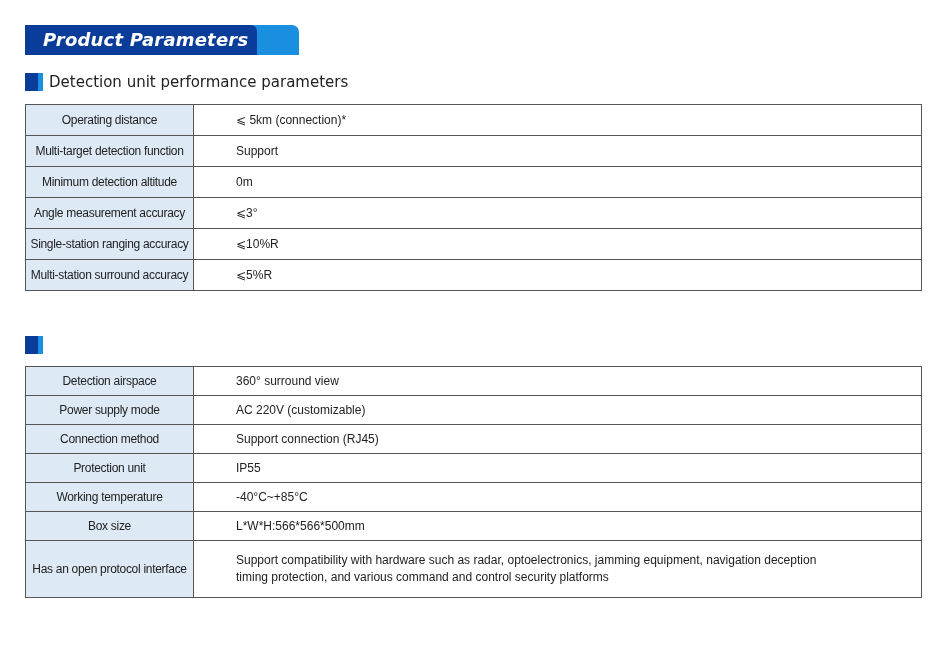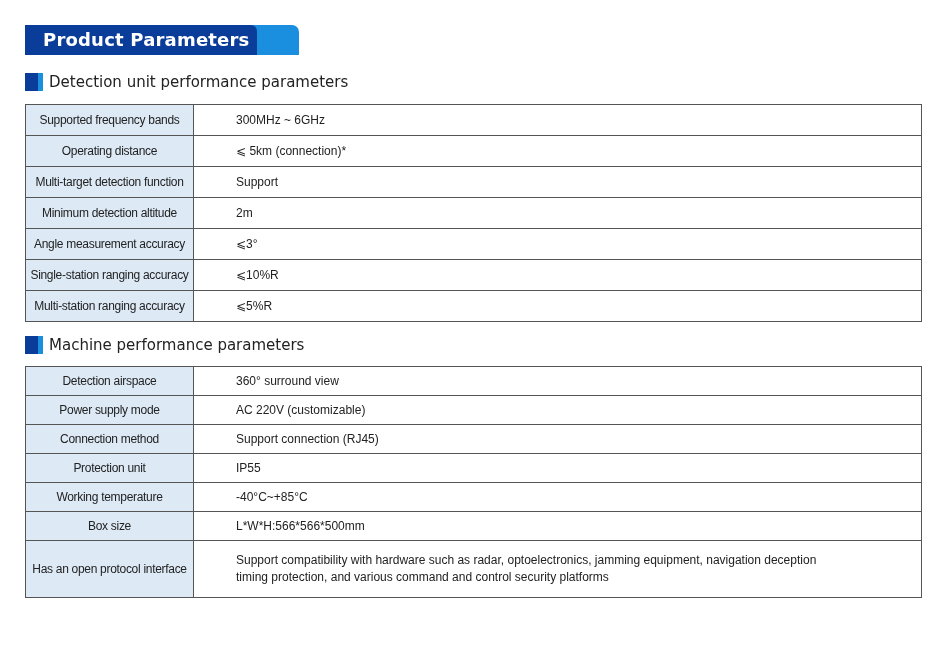--- a/index.html
+++ b/index.html
@@ -1,21 +1,21 @@
 <!DOCTYPE html>
 <html><head>
 <meta charset="utf-8">
 <style>
   html, body { margin: 0; padding: 0; }
   body {
     width: 951px; height: 666px; background: #ffffff; position: relative; overflow: hidden;
     font-family: "Liberation Sans", "DejaVu Sans", sans-serif; color: #222;
   }
   .banner {
-    position: absolute; left: 25px; top: 25px; width: 248px; height: 30px;
+    position: absolute; left: 25px; top: 25px; width: 248px; height: 30px; font-style: italic;
   }
   .banner-main {
     position: absolute; left: 0; top: 0; width: 232px; height: 30px;
     background: #0a3d99; border-top-right-radius: 6px;
   }
   .banner-accent {
     position: absolute; left: 226px; top: 0; width: 48px; height: 30px;
     background: #1a8fe0; border-top-right-radius: 7px; z-index: 0;
   }
   .banner-main { z-index: 1; }
@@ -62,57 +62,52 @@
 <div class="section-head" style="top:72px;">
   <div class="marker">
       <div class="dark"></div>
       <div class="light"></div>
     </div>
   <span class="section-title">Detection unit performance parameters</span>
 </div>
 
 <table class="params" style="top:104px;">
   <tbody>
-      <tr class="r31">
-        <td class="label">Supported frequency bands</td>
-        <td class="value">300MHz ~ 6GHz</td>
-      </tr>
   <tr class="r31">
         <td class="label">Operating distance</td>
         <td class="value">⩽ 5km (connection)*</td>
       </tr>
   <tr class="r31">
         <td class="label">Multi-target detection function</td>
         <td class="value">Support</td>
       </tr>
   <tr class="r31">
         <td class="label">Minimum detection altitude</td>
-        <td class="value">2m</td>
+        <td class="value">0m</td>
       </tr>
   <tr class="r31">
         <td class="label">Angle measurement accuracy</td>
         <td class="value">⩽3°</td>
       </tr>
   <tr class="r31">
         <td class="label">Single-station ranging accuracy</td>
         <td class="value">⩽10%R</td>
       </tr>
   <tr class="r31">
-        <td class="label">Multi-station ranging accuracy</td>
+        <td class="label">Multi-station surround accuracy</td>
         <td class="value">⩽5%R</td>
       </tr>
 </tbody>
   </table>
 
 <div class="section-head" style="top:335px;">
   <div class="marker">
       <div class="dark"></div>
       <div class="light"></div>
     </div>
-  <span class="section-title">Machine performance parameters</span>
 </div>
 
 <table class="params" style="top:366px;">
   <tbody>
       <tr class="r29">
         <td class="label">Detection airspace</td>
         <td class="value">360° surround view</td>
       </tr>
   <tr class="r29">
         <td class="label">Power supply mode</td>

